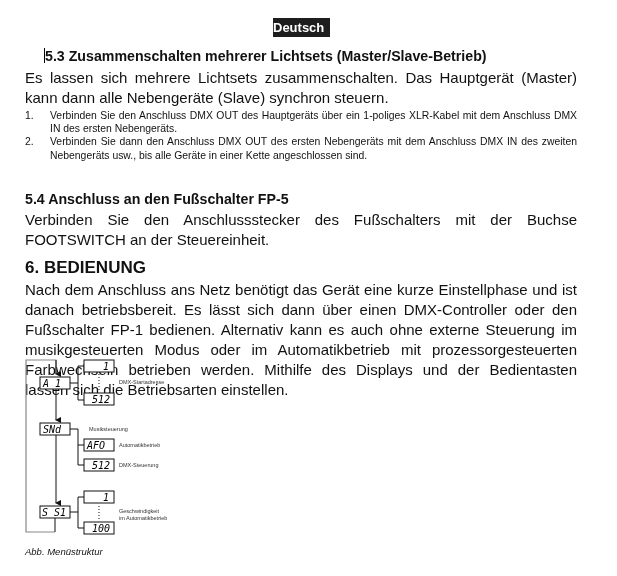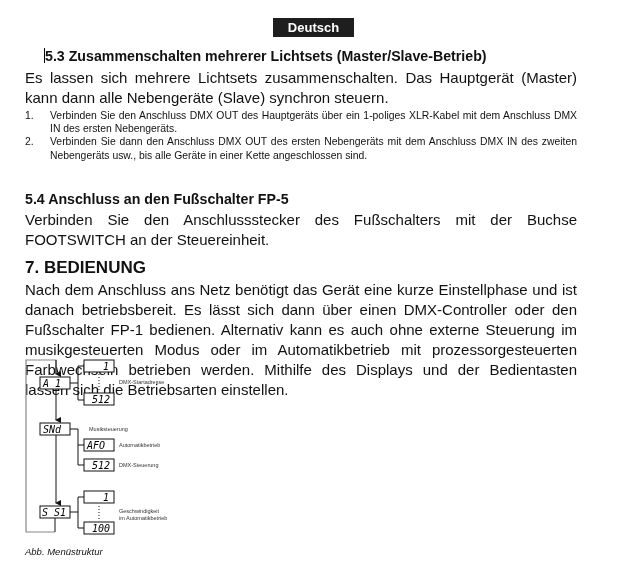--- a/index.html
+++ b/index.html
@@ -1,23 +1,23 @@
 <!DOCTYPE html>
 <html><head>
   <meta charset="utf-8">
   <style>
     html, body { margin: 0; padding: 0; background: #ffffff; }
     body {
       width: 617px; height: 576px; position: relative; overflow: hidden;
       font-family: "Liberation Sans", sans-serif; color: #111;
     }
     .badge {
-      position: absolute; left: 273px; top: 18px; width: 81px; height: 19px;
+      position: absolute; left: 273px; top: 18px; width: 57px; height: 19px;
       background: #1e1e1e; color: #fff; font-weight: bold; font-size: 13px;
-      line-height: 19px; text-align: center;
+      line-height: 19px; 
     }
     .h2 {
       position: absolute; left: 25px; font-weight: bold; font-size: 14.2px; white-space: nowrap;
     }
     .h1 {
       position: absolute; left: 25px; font-weight: bold; font-size: 17px; white-space: nowrap;
     }
     .cursor { display: inline-block; width: 1px; height: 15px; background: #000; vertical-align: -2px; margin-right: 0; }
     .para {
       position: absolute; left: 25px; width: 552px; font-size: 15px; line-height: 20px;
@@ -50,21 +50,21 @@
   </div>
   <div class="li">
     <span class="num">2.</span>
     <span class="txt">Verbinden Sie dann den Anschluss DMX OUT des ersten Nebengeräts mit dem Anschluss DMX IN des zweiten Nebengeräts usw., bis alle Geräte in einer Kette angeschlossen sind.</span>
   </div>
 </div>
 
 <div class="h2" style="top:191px;">5.4 Anschluss an den Fußschalter FP-5</div>
 <div class="para" style="top:210px;">Verbinden Sie den Anschlussstecker des Fußschalters mit der Buchse FOOTSWITCH an der Steuereinheit.</div>
 
-<div class="h1" style="top:258px;">7. BEDIENUNG</div>
+<div class="h1" style="top:258px;">6. BEDIENUNG</div>
 <div class="para" style="top:280px;">Nach dem Anschluss ans Netz benötigt das Gerät eine kurze Einstellphase und ist danach betriebsbereit. Es lässt sich dann über einen DMX-Controller oder den Fußschalter FP-1 bedienen. Alternativ kann es auch ohne externe Steuerung im musikgesteuerten Modus oder im Automatikbetrieb mit prozessorgesteuerten Farbwechseln betrieben werden. Mithilfe des Displays und der Bedientasten lassen sich die Betriebsarten einstellen.</div>
 
 <svg width="617" height="576">
   <defs>
     <marker id="arr" markerWidth="6" markerHeight="6" refX="3" refY="5" orient="auto">
       <path d="M0,0 L6,0 L3,6 Z" fill="#111"></path>
     </marker>
   </defs>
 
   <path d="M55,532 L26,532 L26,360 L56,360 L56,374" fill="none" stroke="#888" stroke-width="1.2"></path>

